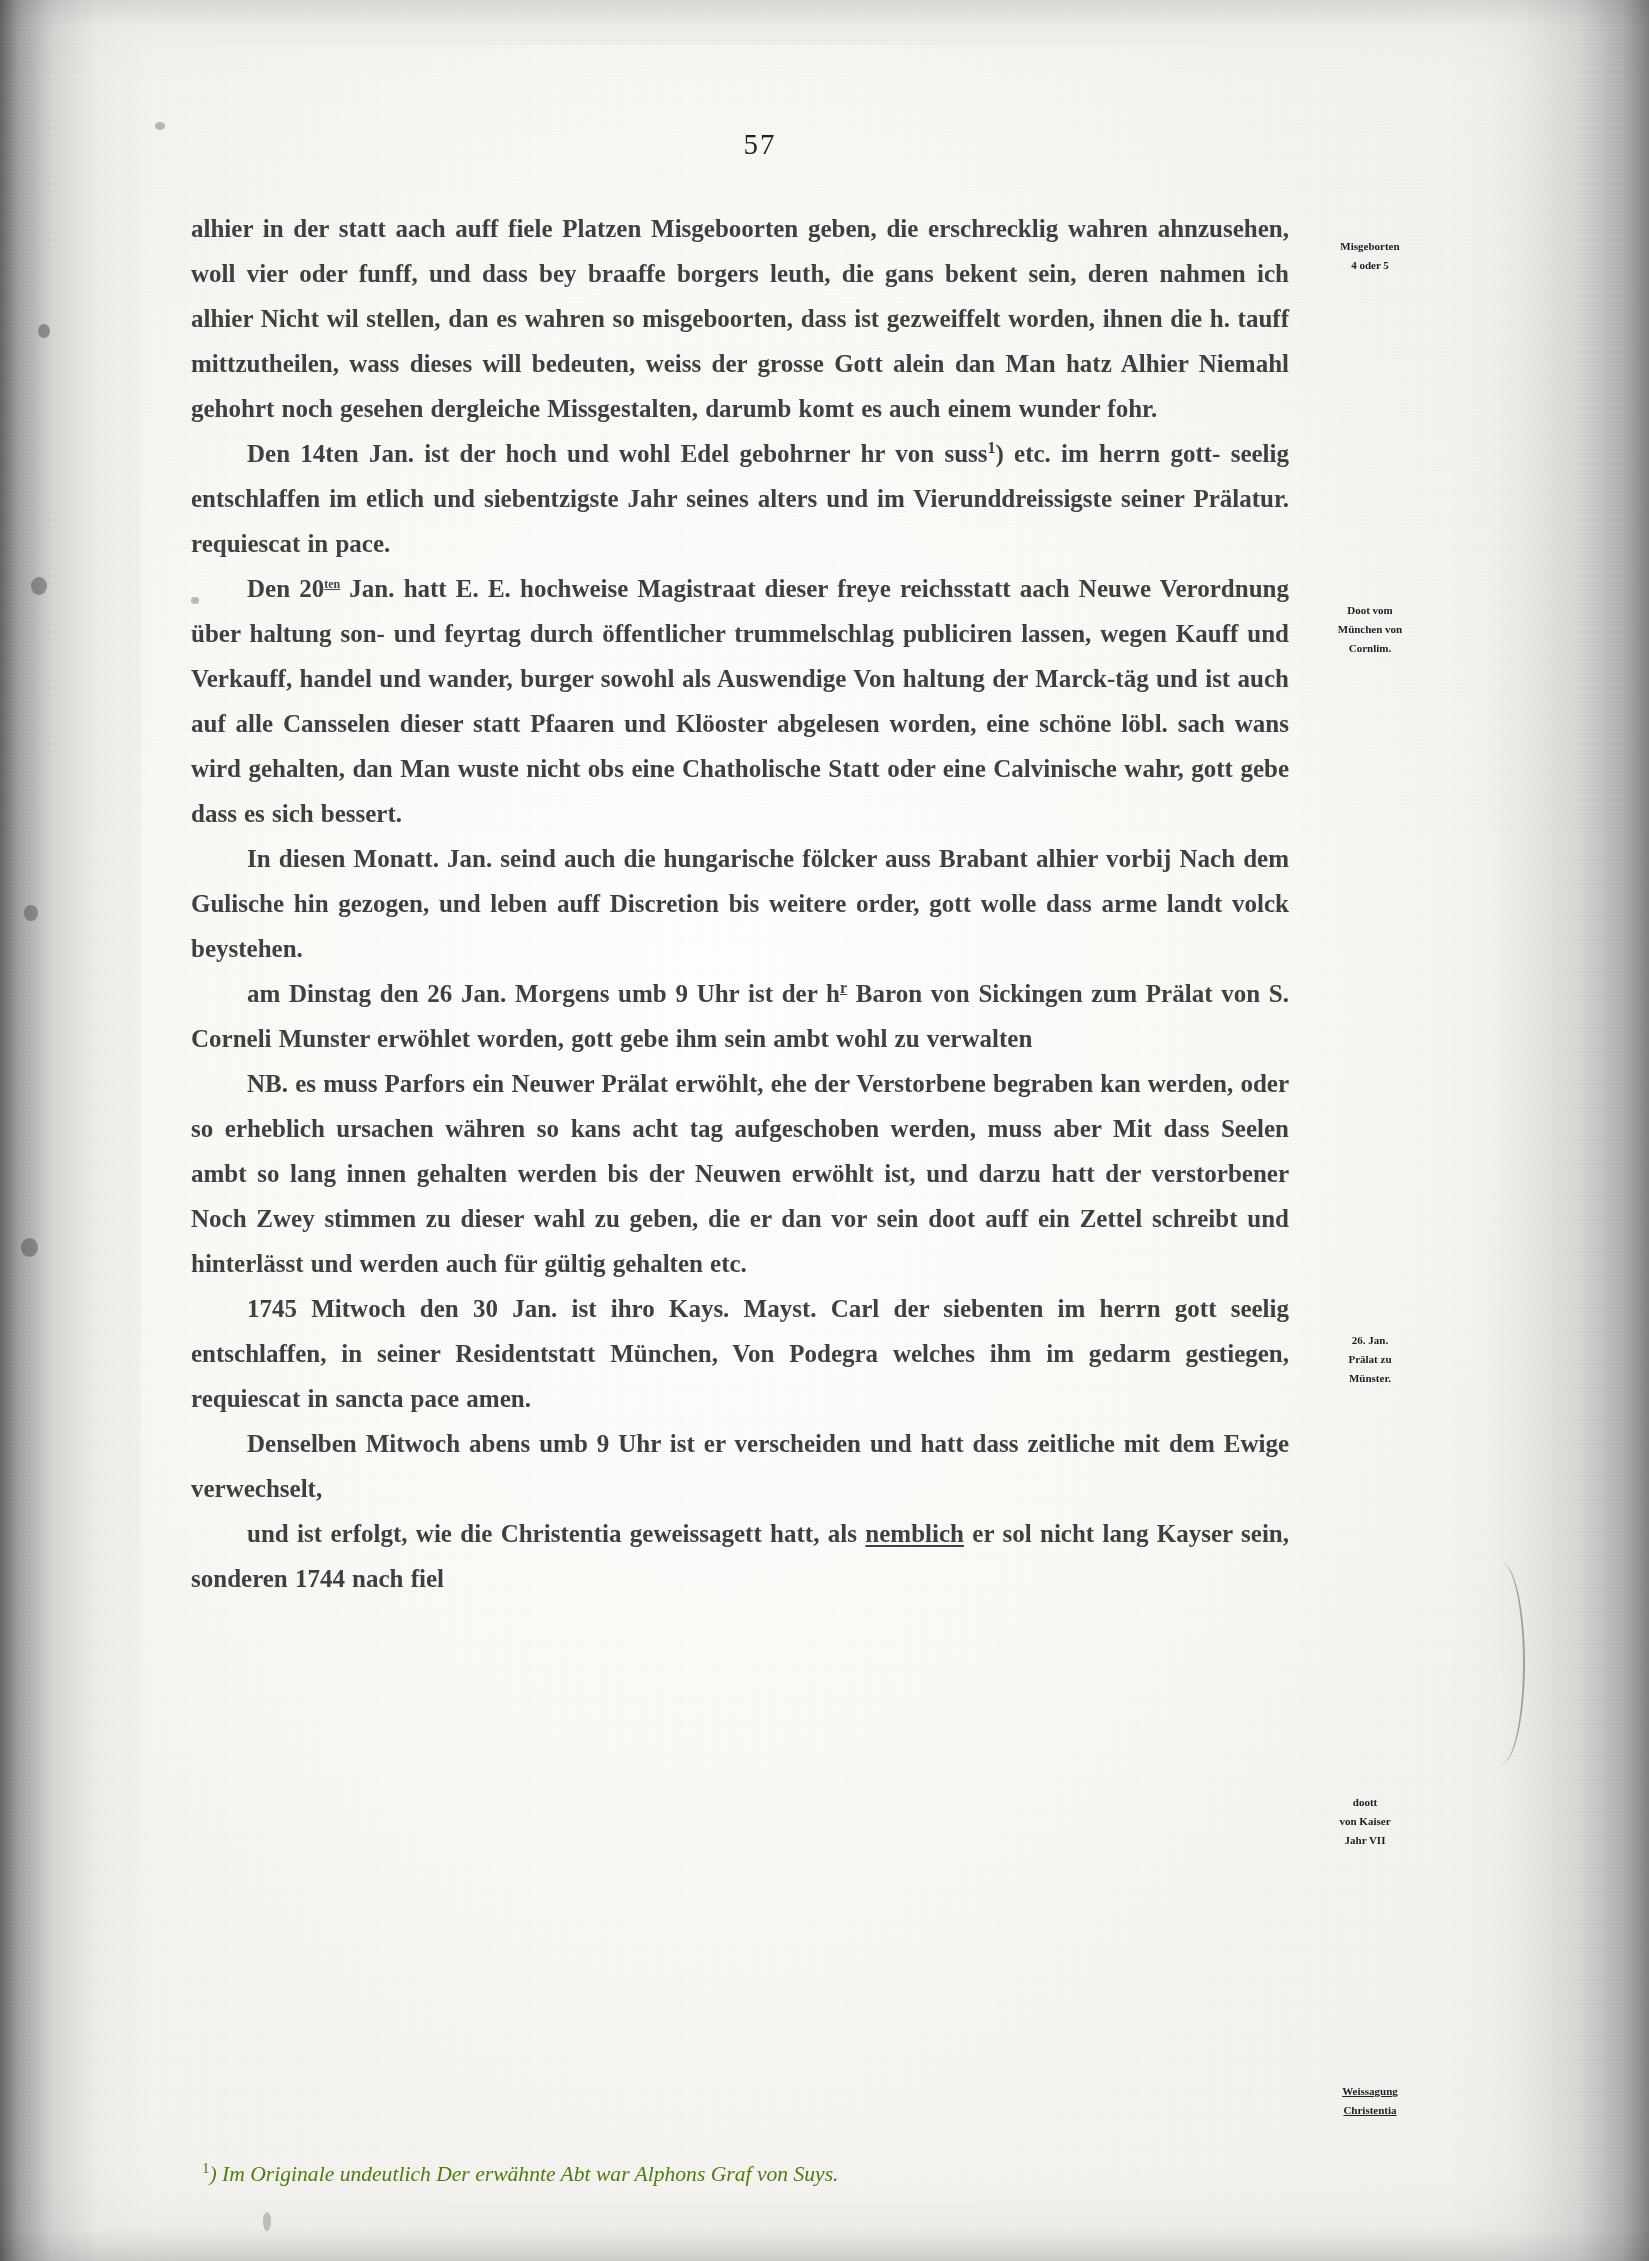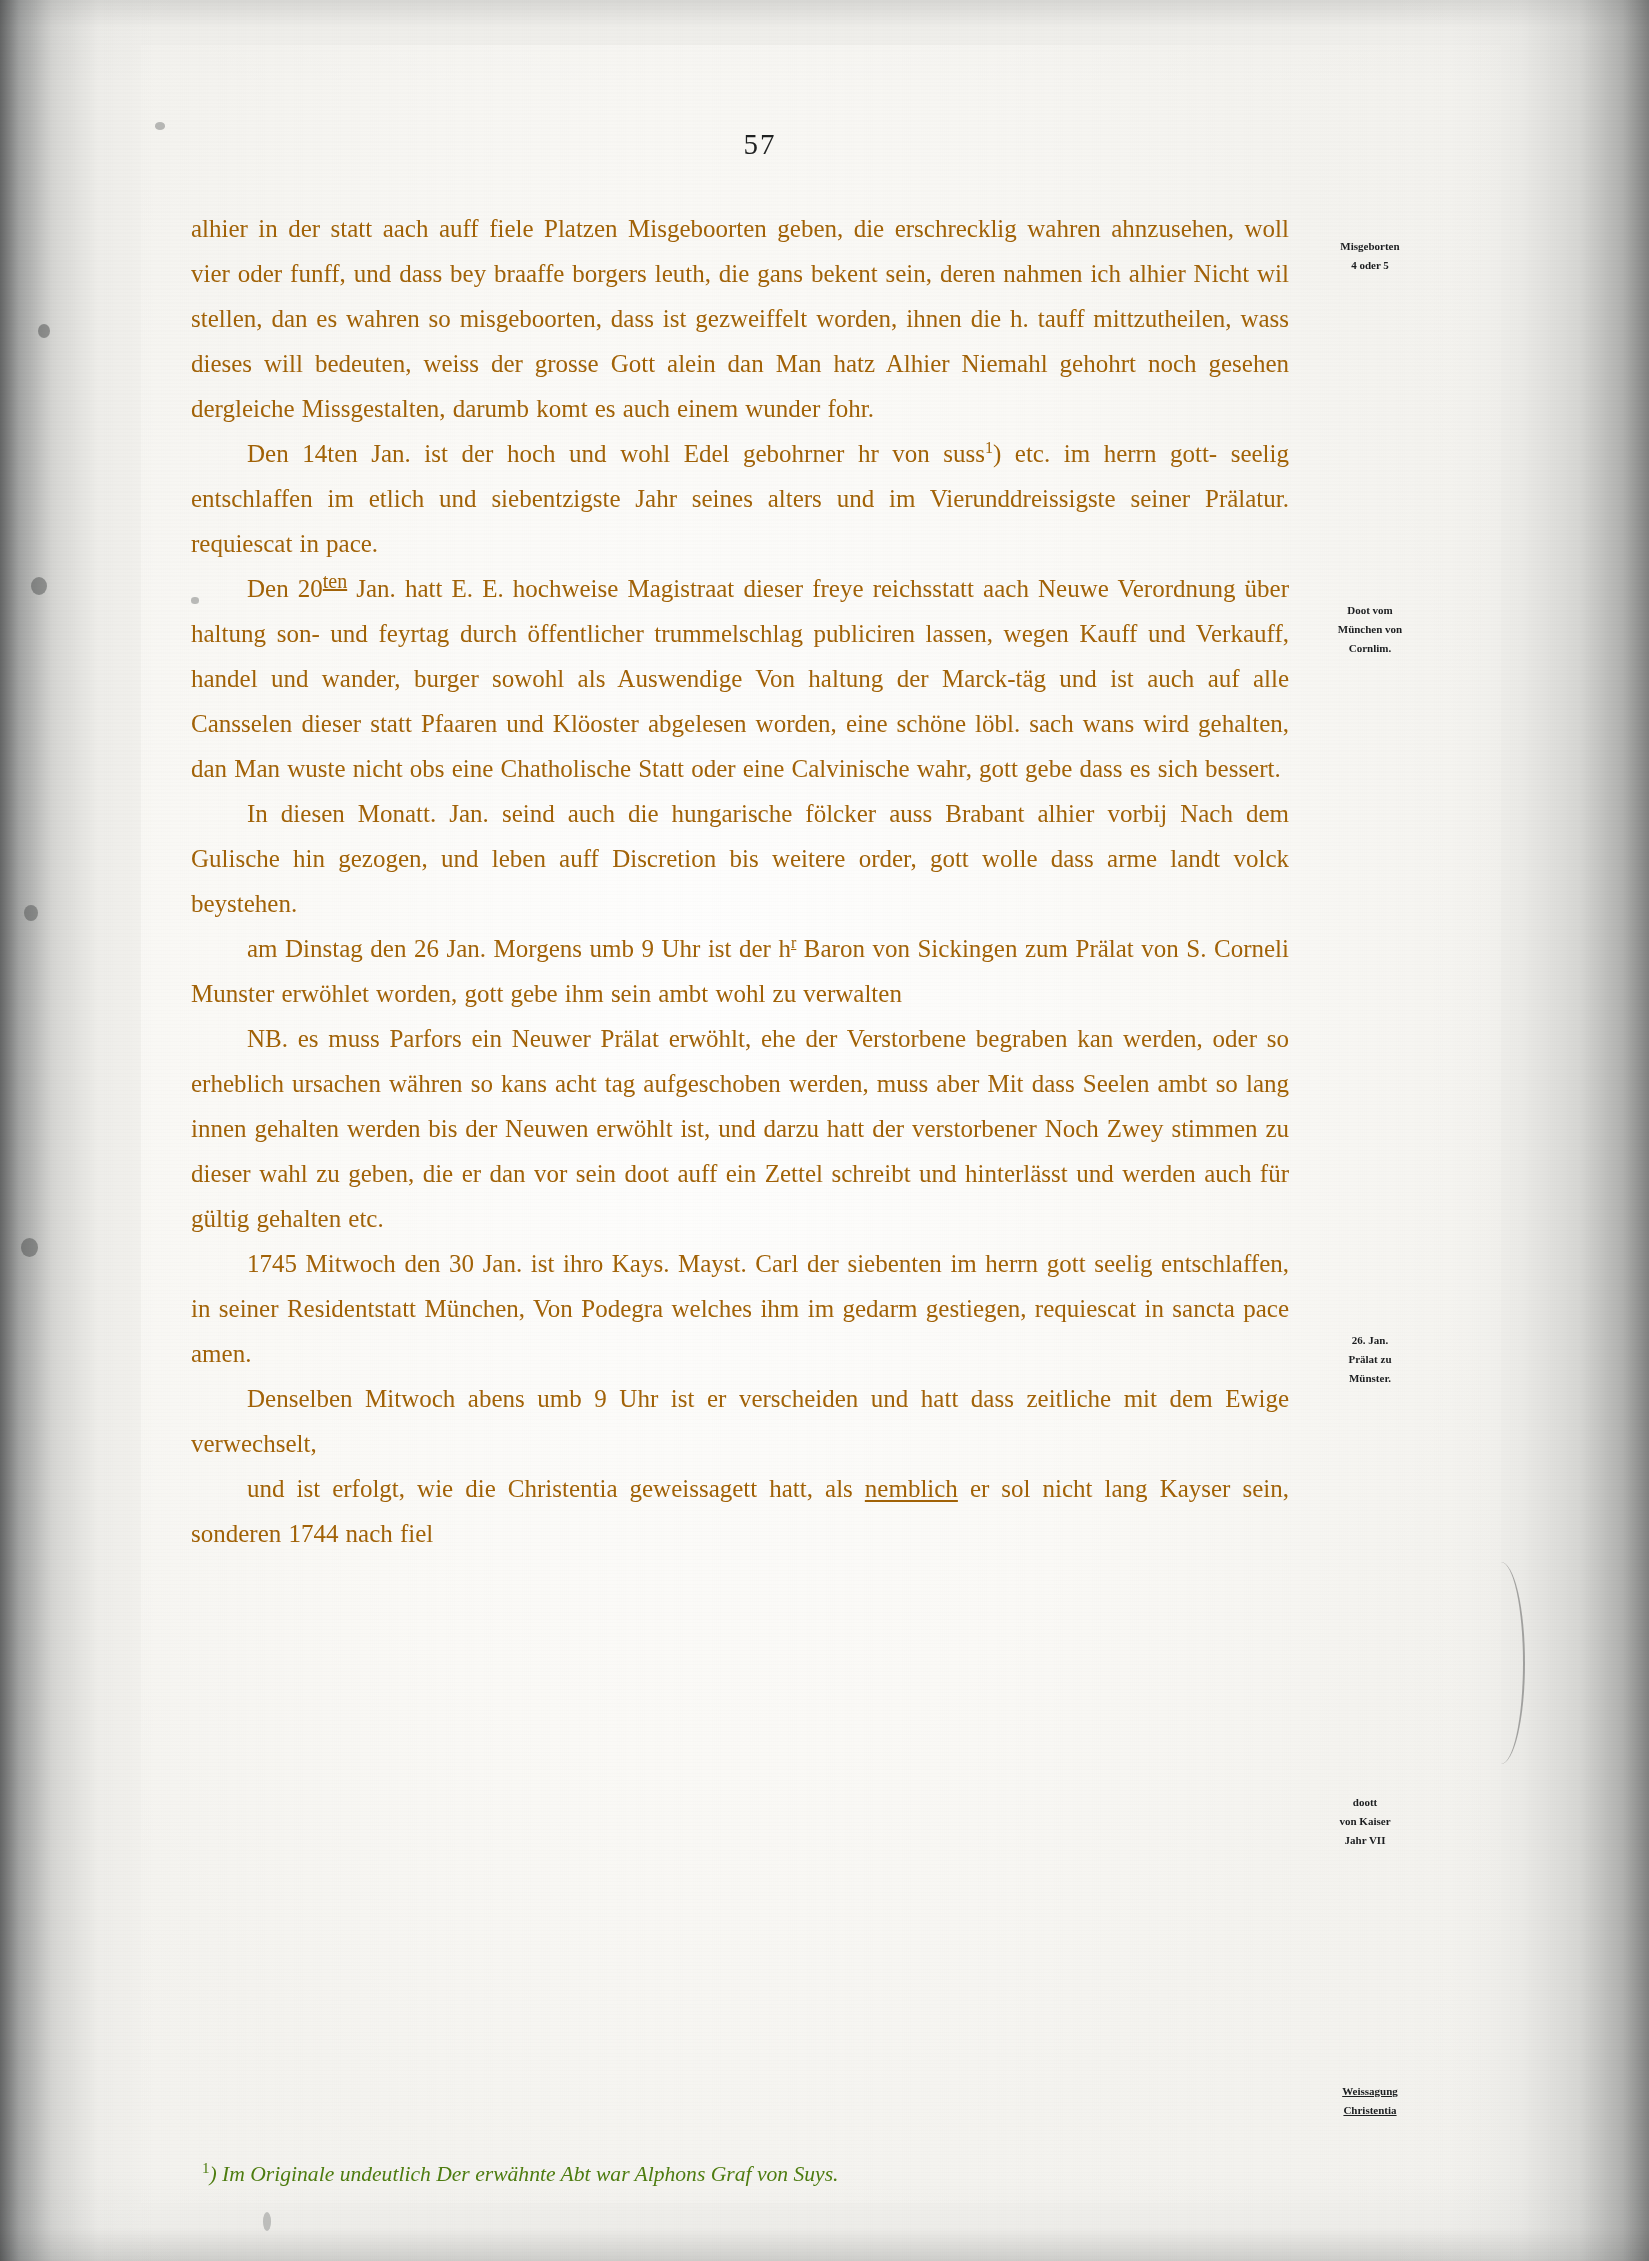--- a/index.html
+++ b/index.html
@@ -96,41 +96,42 @@
     color: #1f2121;
     font-family: "Liberation Serif", serif;
   }
 
   
   .textcol {
     position: absolute;
     left: 191px;
     top: 202px;
     width: 1098px;
-    color: #a16207;
+    color: #404040;
     font-size: 25px;
     line-height: 45px;
     text-align: justify;
     font-family: "Liberation Serif", serif;
+    font-weight: bold;
   }
   .para {
     margin: 0 0 0 0;
     text-indent: 0;
     word-spacing: 0.9px;
   }
   .para.indent {
     text-indent: 56px;
   }
   sup.note {
     font-size: 16px;
     vertical-align: super;
     line-height: 0;
   }
   .supdate {
-    font-size: 20px;
+    font-size: 12px;
     vertical-align: super;
     text-decoration: underline;
     line-height: 0;
   }
   .sup-hr {
     font-size: 16px;
     vertical-align: super;
     text-decoration: underline;
     line-height: 0;
   }

